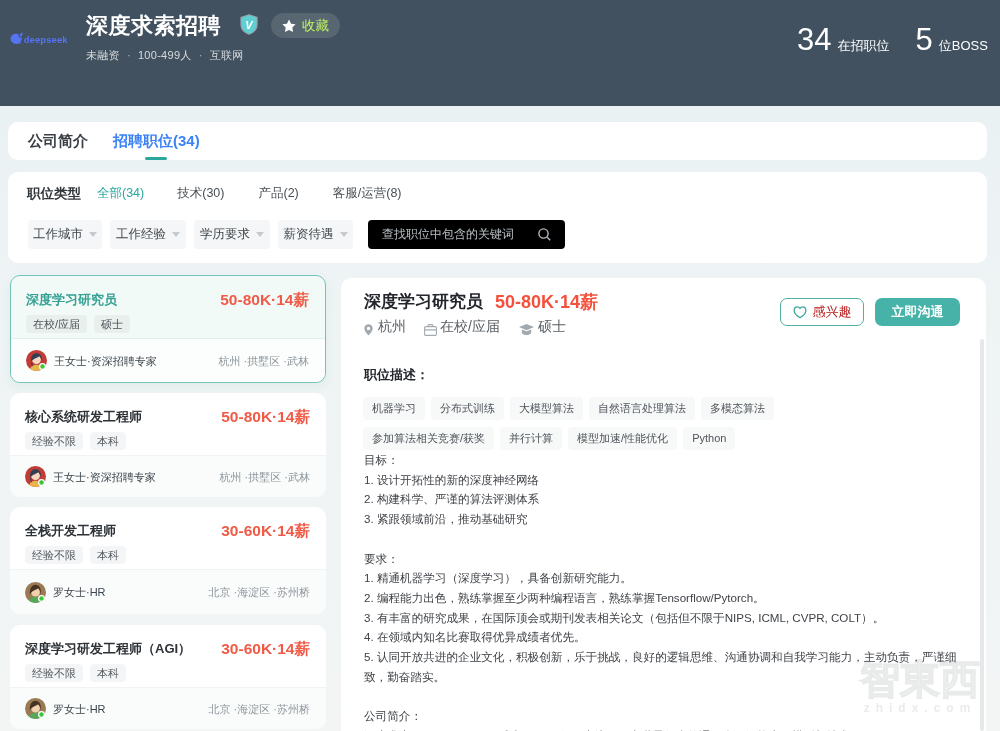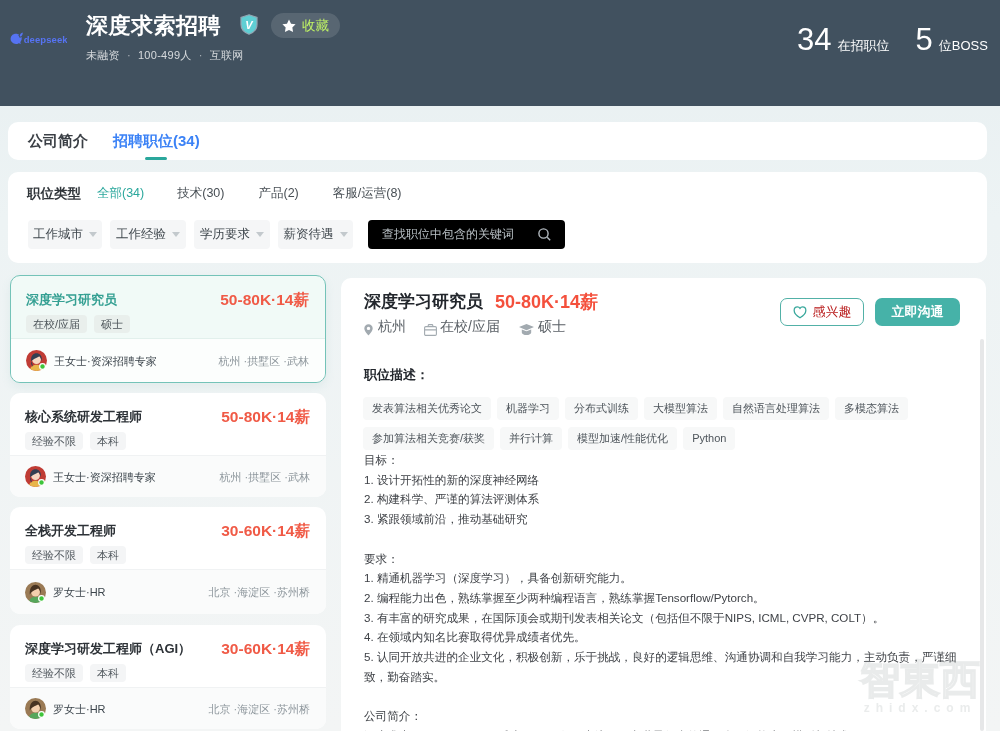--- a/index.html
+++ b/index.html
@@ -247,21 +247,20 @@
       </svg>
     <span>在校/应届</span>
     <span class="sp2"></span>
     <svg width="15" height="12" viewBox="0 0 15 12" fill="#a2aab0" style="margin-right:4px">
         <path d="M7.5 0 15 3.1 7.5 6.2 0 3.1zM2.8 5.4l4.7 1.9 4.7-1.9v3c0 1.4-2.1 2.6-4.7 2.6s-4.7-1.2-4.7-2.6z"></path>
       </svg>
     <span>硕士</span>
   </div>
   <div class="d-sec">职位描述：</div>
   <div class="d-tags" style="top:119px">
-    <span>发表算法相关优秀论文</span>
       <span>机器学习</span>
       <span>分布式训练</span>
       <span>大模型算法</span>
       <span>自然语言处理算法</span>
       <span>多模态算法</span>
   </div>
   <div class="d-tags" style="top:149px">
     <span>参加算法相关竞赛/获奖</span>
       <span>并行计算</span>
       <span>模型加速/性能优化</span>

